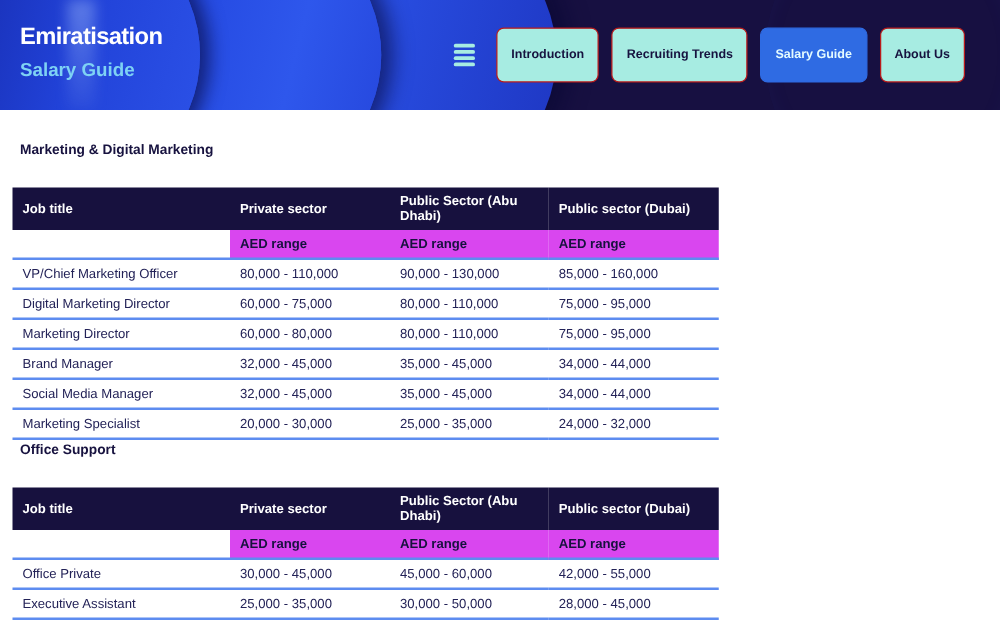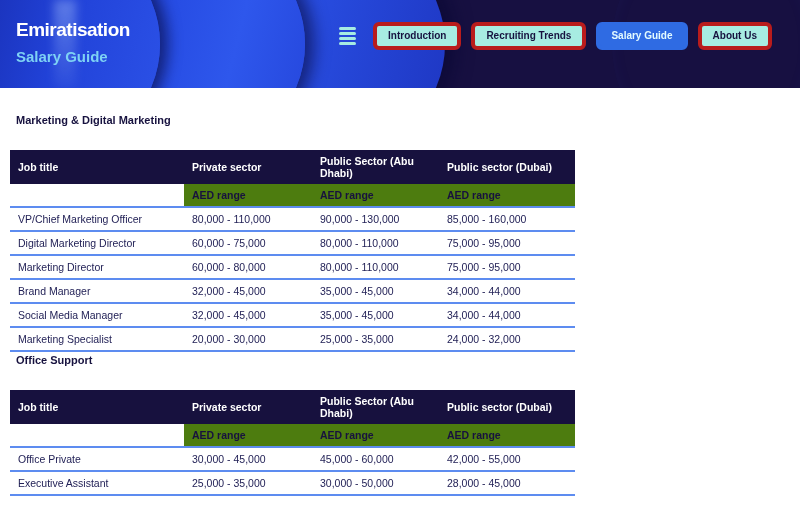--- a/index.html
+++ b/index.html
@@ -25,38 +25,38 @@
     border-radius:50%; box-shadow:inset -16px 0 26px rgba(45,70,190,.33); }
 
   .hero-text { position:absolute; left:16px; top:15px; z-index:5; }
   .hero-title { color:#ffffff; font-size:19px; font-weight:bold; letter-spacing:-.5px; line-height:30px; }
   .hero-subtitle { color:#7ed2f4; font-size:15px; font-weight:bold; margin-top:3px; }
 
   .hero-nav { position:absolute; right:28px; top:22px; z-index:5; display:flex; align-items:center; gap:10px; }
   .menu-btn { display:flex; flex-direction:column; gap:2px; margin-right:7px; cursor:pointer; background:none; border:none; padding:0; }
   .menu-btn span { display:block; width:17px; height:3px; border-radius:2px; background:#a7ece2; }
   .nav-btn { font-family:inherit; font-size:10px; font-weight:bold; color:#16123f;
-    background:#a7ece2; border:4px solid #b91c1c; border-radius:6px; padding:5px 11px;
+    background:#a7ece2; border:1px solid #b91c1c; border-radius:6px; padding:16px 11px;
     cursor:pointer; white-space:nowrap; line-height:10px; }
   .nav-btn.active { background:#2f6be3; border-color:#2f6be3; color:#e4fbff; }
 
   
   .content { padding:0 10px; }
   .section-title { font-size:11px; font-weight:bold; color:#17123f; margin:26px 0 6px 6px; }
   .content section:first-child .section-title { margin-top:26px; }
   .content section + section .section-title { margin-top:2px; }
 
   table.salary { width:565px; border-collapse:separate; border-spacing:0; table-layout:fixed;margin-top:24px; }
   table.salary .col0 { width:174px; }
   table.salary .col1 { width:128px; }
   table.salary .col2 { width:127px; }
   table.salary .col3 { width:136px; }
   table.salary th, table.salary td { text-align:left; font-size:10.5px; padding:5px 6px 5px 8px; }
   tr.head-row th { background:#17113e; color:#ffffff; font-weight:bold; height:22px; }
-  tr.sub-row th { background:#4d7c0f; color:#17113e; font-weight:bold; height:20px;
+  tr.sub-row th { background:#d946ef; color:#17113e; font-weight:bold; height:20px;
     border-bottom:2px solid #5d8cf0; }
   tr.sub-row th.blank { background:#ffffff; }
   tbody td { color:#232257; font-weight:normal; height:21px; border-bottom:2px solid #5d8cf0; }
 </style>
 </head>
 <body>
 
 <header class="hero">
   <div class="blob blob-wide"></div>
   <div class="blob blob-mid"></div>

